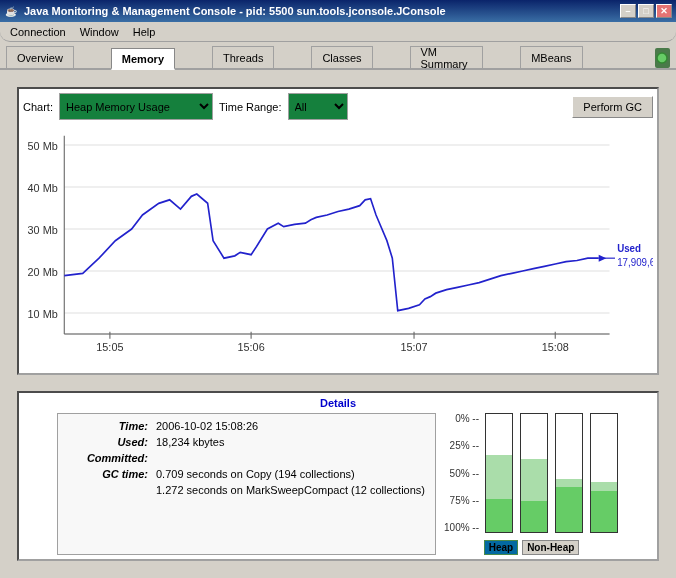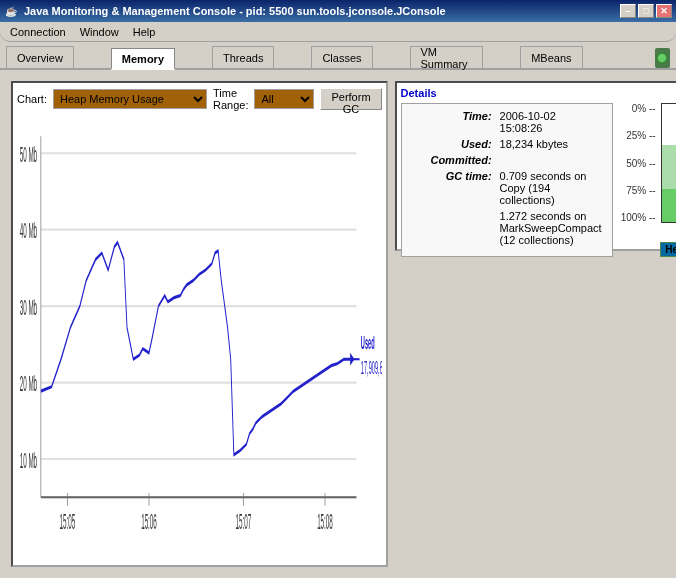--- a/index.html
+++ b/index.html
@@ -94,24 +94,24 @@
       width: 20px; height: 20px;
       background: #4a7a4a;
       border-radius: 2px;
       margin-left: auto;
       display: flex; align-items: center; justify-content: center;
     }
 
     
     .main-content {
       background: #d4d0c8;
-      padding: 11px;
-      display: flex;
-      flex-direction: row;
-      gap: 7px;
+      padding: 17px;
+      display: flex;
+      flex-direction: column;
+      gap: 16px;
       height: calc(578px - 22px - 20px - 28px);
     }
 
     
     .chart-area {
       background: white;
       border: 2px inset #a0a0a0;
       flex: 1;
       padding: 4px;
       display: flex;
@@ -120,24 +120,24 @@
     .chart-toolbar {
       display: flex;
       align-items: center;
       gap: 6px;
       margin-bottom: 4px;
     }
     .toolbar-label {
       font-size: 11px;
     }
     .toolbar-select {
-      height: 20px;
+      height: 27px;
       font-size: 11px;
       border: 1px solid #a0a0a0;
-      background: #a16207;
+      background: #15803d;
       padding: 0 2px;
     }
     .toolbar-btn {
       margin-left: auto;
       padding: 2px 10px;
       background: #d4d0c8;
       border: 1px solid #888;
       border-top-color: #fff;
       border-left-color: #fff;
       font-size: 11px;
@@ -156,20 +156,21 @@
     }
 
     
     .details-area {
       background: white;
       border: 2px inset #a0a0a0;
       padding: 4px;
       height: 170px;
       display: flex;
       flex-direction: column;
+      align-items: center;
     }
     .details-title {
       font-size: 11px;
       color: #0000cc;
       font-weight: bold;
       margin-bottom: 4px;
     }
     .details-content {
       display: flex;
       flex: 1;

